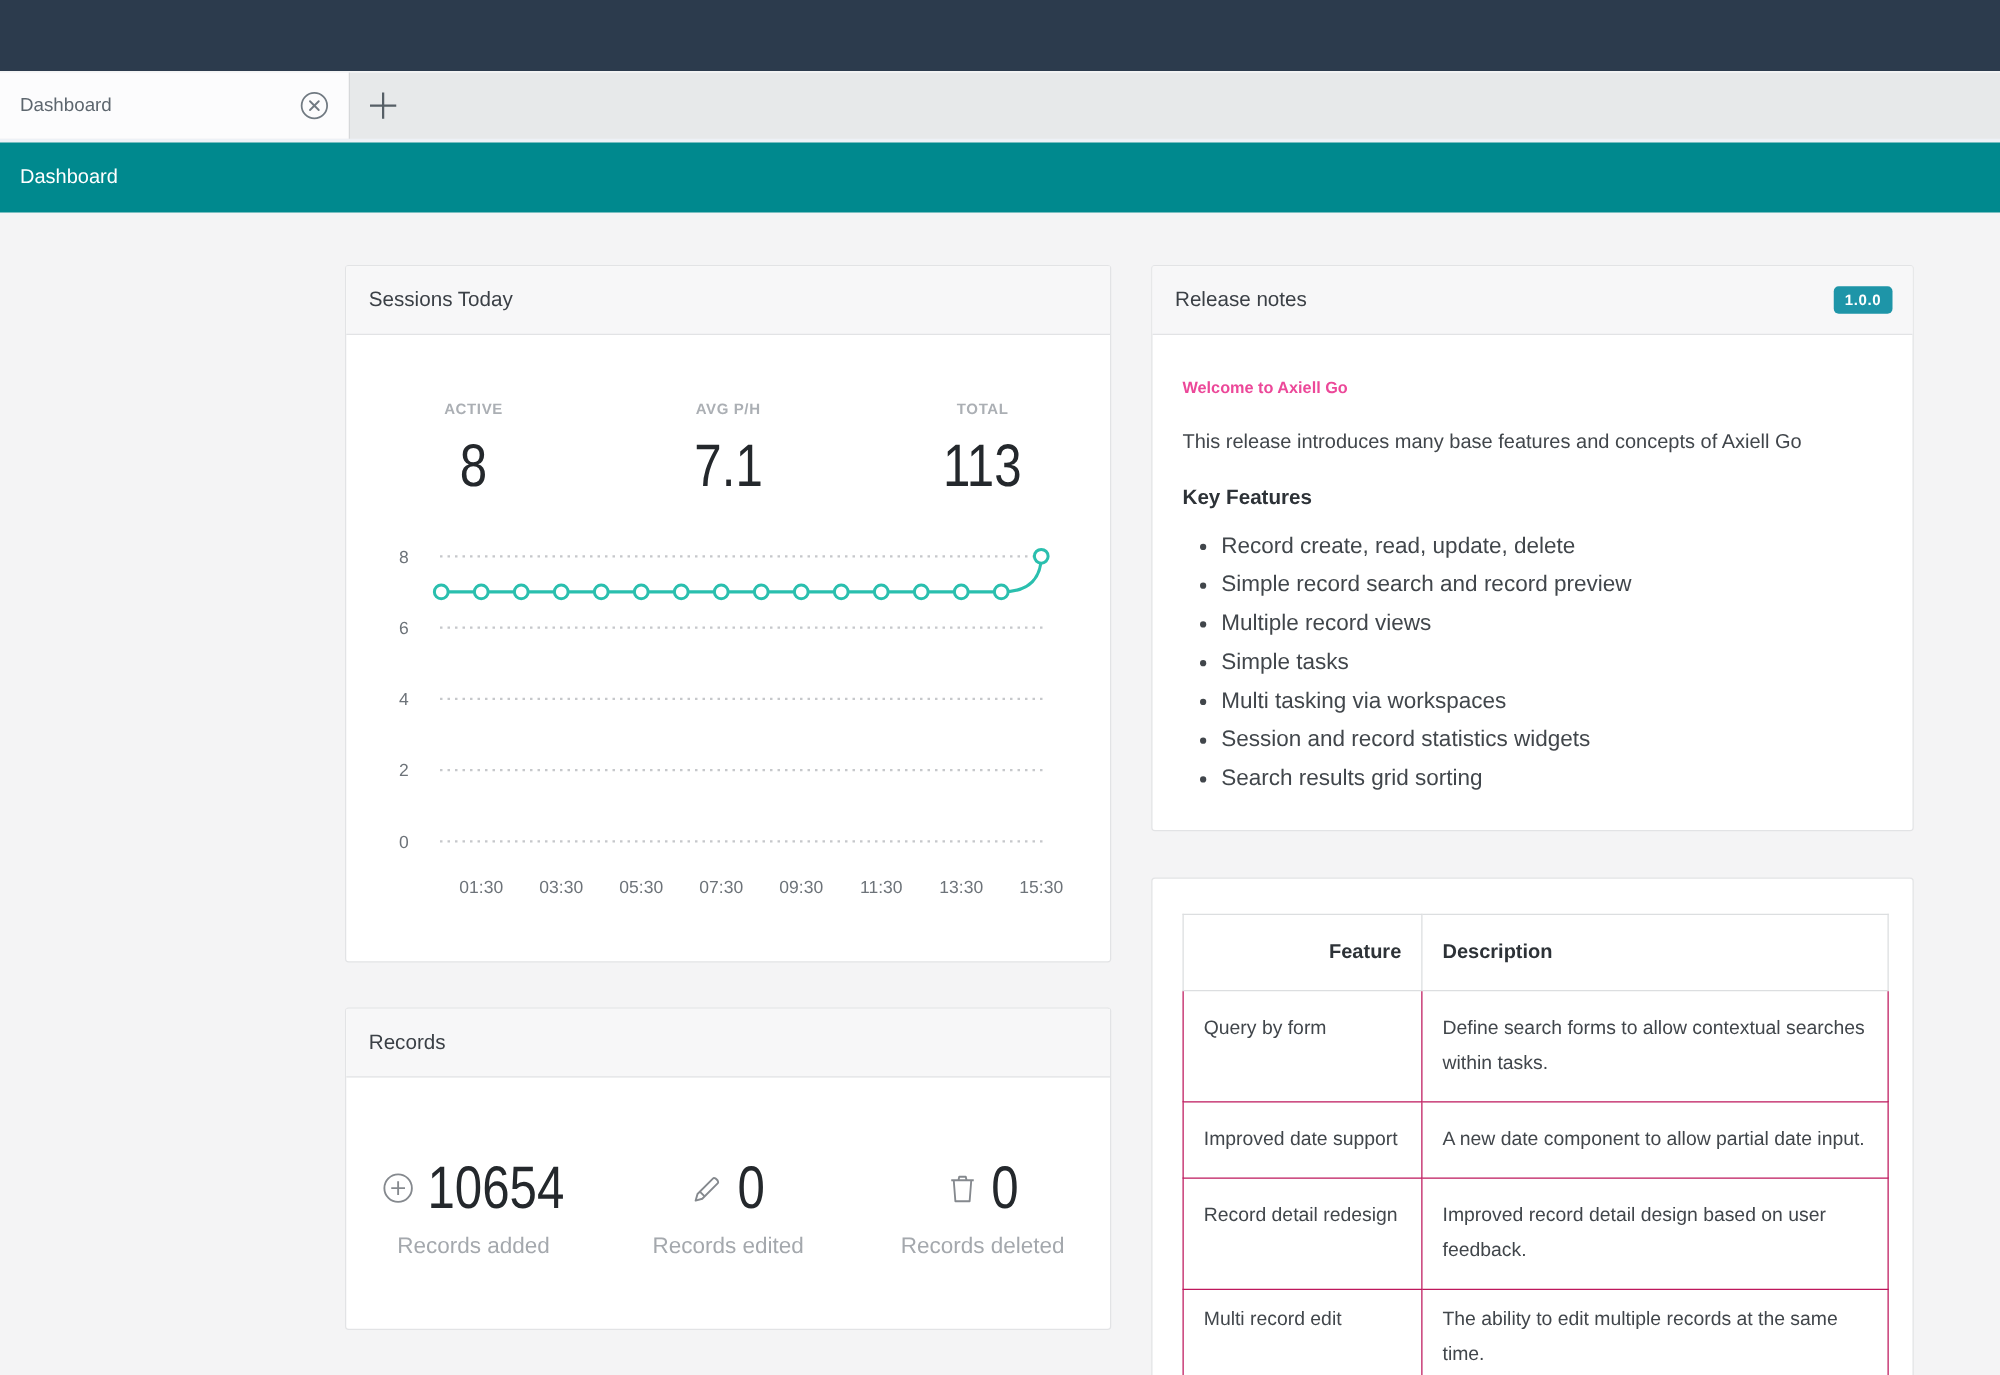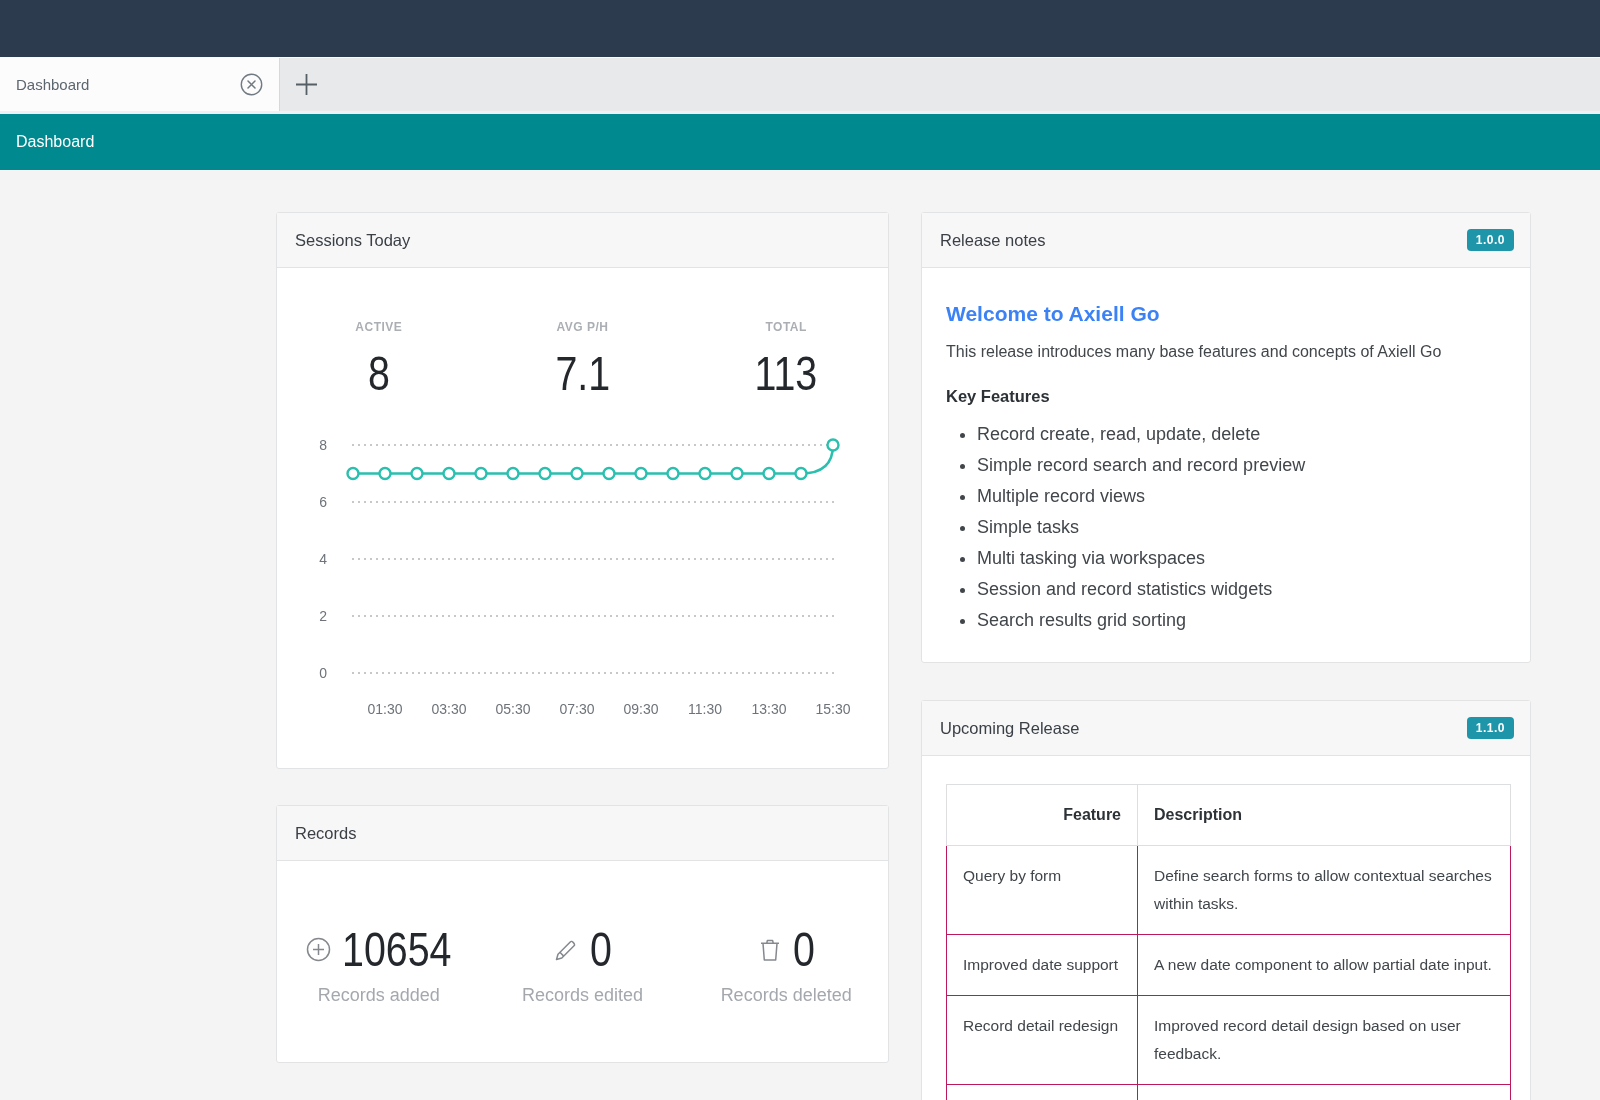--- a/index.html
+++ b/index.html
@@ -38,22 +38,22 @@
   .rec-stats { display:flex; margin-top:61px; padding-bottom:56px; }
   .rec-stat { flex:1; display:flex; flex-direction:column; align-items:center; }
   .rec-top { display:flex; align-items:center; gap:11px; }
   .rec-value { font-size:48px; color:#24282c; transform:scaleX(0.82); transform-origin:left center; }
   .rec-stat:nth-child(1) .rec-value { margin-right:-24px; }
   .rec-stat:nth-child(2) .rec-value, .rec-stat:nth-child(3) .rec-value { margin-right:-5px; }
   .rec-label { font-size:18px; color:#a4a8ad; margin-top:8px; }
   .rec-icon { display:flex; }
   
   .rn-body { padding:34px 24px 21px 24px; }
-  .rn-heading { font-size:21px; font-weight:bold; color:#3b82f6; }
-  .rn-text { font-size:16px; color:#41464b; margin-top:17px; }
+  .rn-heading { font-size:13px; font-weight:bold; color:#ec4899; }
+  .rn-text { font-size:16px; color:#41464b; margin-top:28px; }
   .rn-heading2 { font-size:16.5px; font-weight:bold; color:#2d3237; margin-top:26px; }
   .rn-list { margin-top:18px; padding-left:31px; }
   .rn-list li { font-size:18px; color:#41464b; margin-bottom:10px; }
   
   .up-body { padding:28px 21px 20px 24px; }
   table.features { border-collapse:collapse; width:565px; }
   table.features th { border:1px solid #dcdee0; text-align:left; font-size:16px; color:#2d3237; padding:21px 16px; font-weight:bold; }
   table.features td { border:1px solid #be185d; font-size:15.5px; color:#41464b; padding:16px 16px; line-height:28px; vertical-align:top; }
   table.features .col-feature { width:191px;text-align:right; }
   table.features tbody tr:last-child td { padding-top:10px; }
@@ -211,24 +211,20 @@
             <li>Multiple record views</li>
             <li>Simple tasks</li>
             <li>Multi tasking via workspaces</li>
             <li>Session and record statistics widgets</li>
             <li>Search results grid sorting</li>
           </ul>
       </div>
     </div>
 
     <div class="card">
-      <div class="card-header">
-        <span class="card-title">Upcoming Release</span>
-        <span class="badge">1.1.0</span>
-      </div>
       <div class="up-body">
         <table class="features">
           <thead>
               <tr id="features-head">
                 <th class="col-feature">Feature</th>
                 <th>Description</th>
               </tr>
             </thead>
           <tbody id="features-rows">
               <tr>

